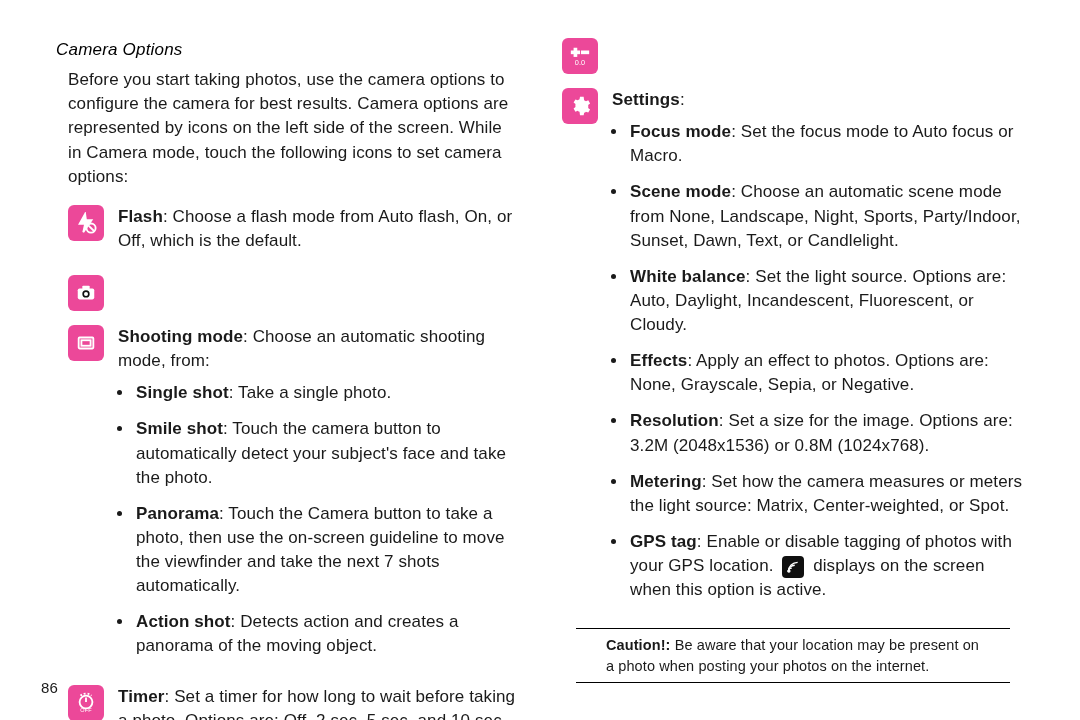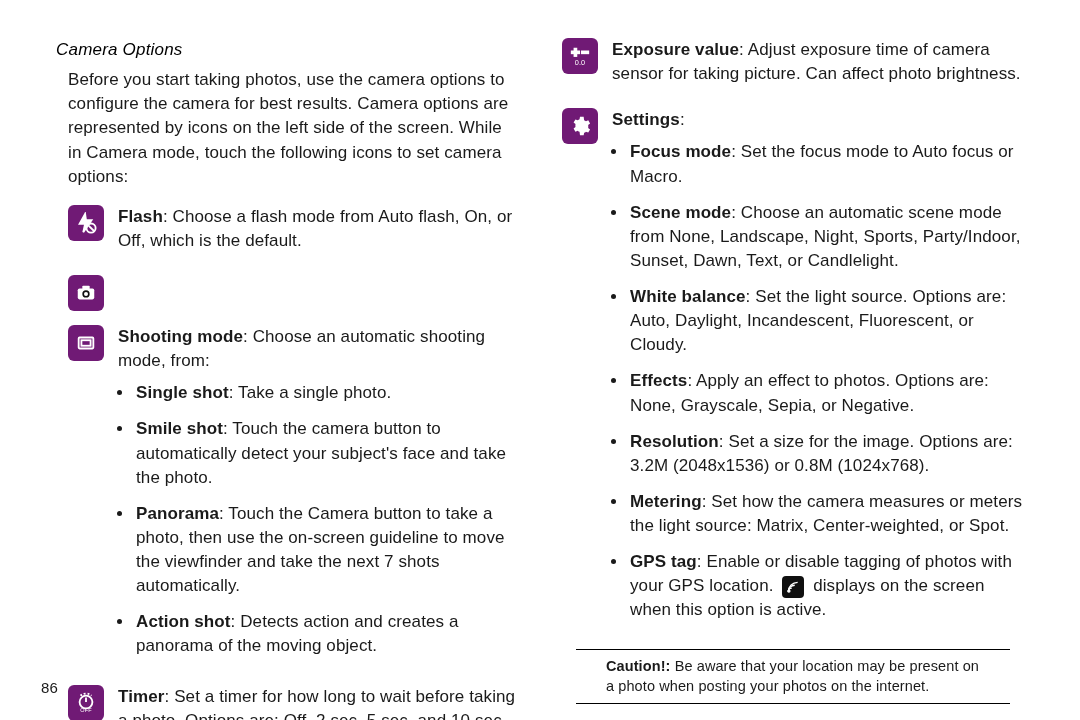--- a/index.html
+++ b/index.html
@@ -6,21 +6,21 @@
     font-family:"Helvetica Neue",Helvetica,Arial,sans-serif;color:#1a1a1a;
     font-size:17px;line-height:1.42;letter-spacing:0.1px;}
   .page{display:flex;box-sizing:border-box;padding:38px 56px 20px 56px;gap:44px;}
   .col{flex:1;min-width:0;}
   h3.section{margin:0 0 6px 0;font-size:17px;font-weight:400;font-style:italic;
     color:#000000;letter-spacing:0.2px;}
   p.intro{margin:0 0 16px 0;padding-left:12px;}
   .item{display:flex;gap:14px;margin:0 0 14px 12px;}
   .item.no-indent{margin-left:0;}
   .iconbox{flex:0 0 36px;width:36px;height:36px;border-radius:6px;
-    background:#701a75;color:#fff;display:flex;align-items:center;
+    background:#ec4899;color:#fff;display:flex;align-items:center;
     justify-content:center;}
   .iconbox svg{width:22px;height:22px;}
   .body{flex:1;}
   .body p{margin:0 0 8px 0;}
   b{font-weight:700;}
   ul.sub{list-style:disc;margin:6px 0 8px 16px;padding:0;}
   ul.sub li{margin:0 0 12px 0;padding-left:2px;}
   .inline-icon{display:inline-flex;width:22px;height:22px;background:#101010;
     border-radius:4px;vertical-align:middle;align-items:center;
     justify-content:center;margin:0 4px;}
@@ -101,23 +101,20 @@
 
     <div class="item no-indent">
       <div class="iconbox">
         <svg viewBox="0 0 24 24" fill="#fff">
           <rect x="5" y="3" width="4" height="10"></rect>
             <rect x="2" y="6" width="10" height="4"></rect>
           <rect x="13" y="6" width="9" height="4"></rect>
           <text x="12" y="22" font-size="8" fill="#fff" text-anchor="middle" font-family="Arial">0.0</text>
         </svg>
       </div>
-      <div class="body">
-        <p><b>Exposure value</b><span>: Adjust exposure time of camera sensor for taking picture. Can affect photo brightness.</span></p>
-      </div>
     </div>
 
     <div class="item no-indent">
       <div class="iconbox">
         <svg viewBox="0 0 24 24" fill="#fff">
           <path d="M12 8a4 4 0 1 0 0 8 4 4 0 0 0 0-8zm9 4a7 7 0 0 0-.1-1.2l2.1-1.6-2-3.4-2.5 1a7 7 0 0 0-2-1.2L16 2h-4l-.5 2.6a7 7 0 0 0-2 1.2l-2.5-1-2 3.4 2.1 1.6A7 7 0 0 0 7 12c0 .4 0 .8.1 1.2L5 14.8l2 3.4 2.5-1a7 7 0 0 0 2 1.2L12 22h4l.5-2.6a7 7 0 0 0 2-1.2l2.5 1 2-3.4-2.1-1.6c.1-.4.1-.8.1-1.2z"></path>
         </svg>
       </div>
       <div class="body">
         <p><b>Settings</b><span>:</span></p>

